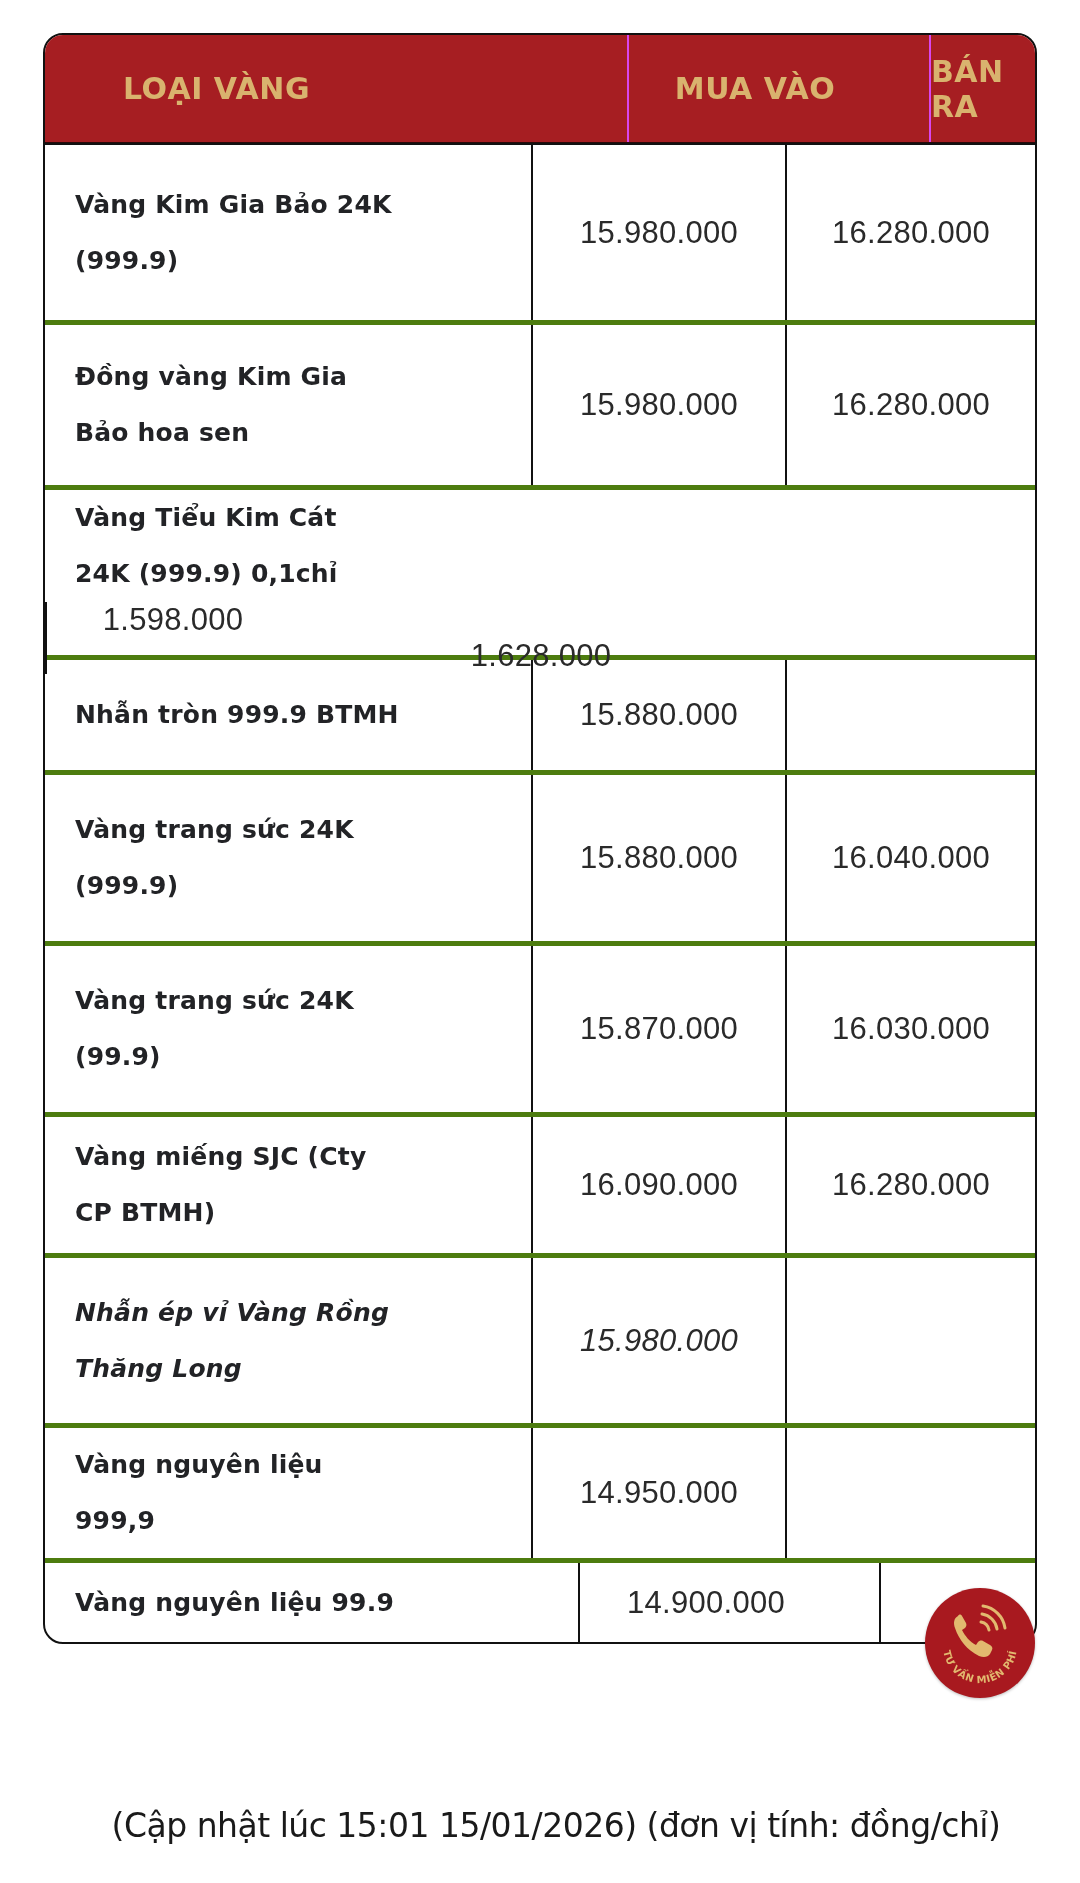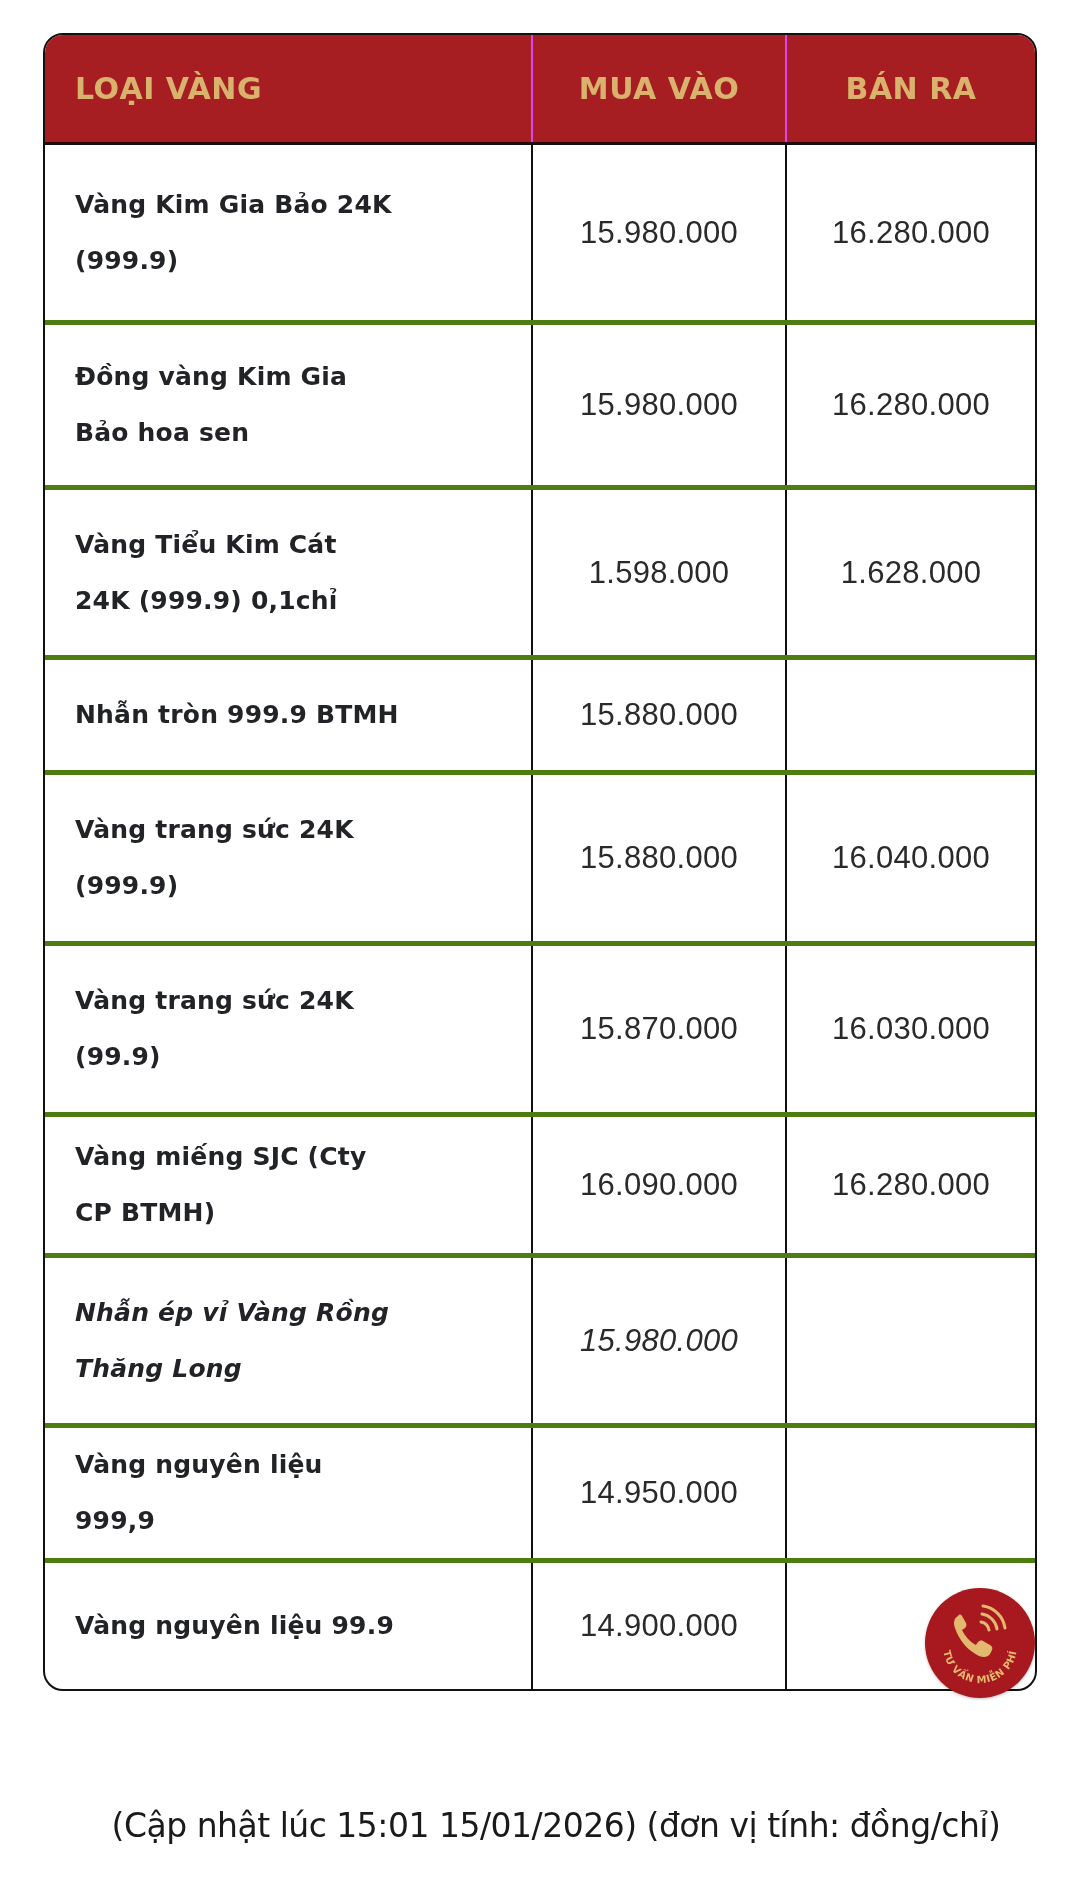--- a/index.html
+++ b/index.html
@@ -9,36 +9,36 @@
     position: absolute; left: 43px; top: 33px; width: 994px;
     border: 2px solid #111; border-radius: 20px; overflow: hidden;
     box-sizing: border-box; background: #fff;
   }
   .row { display: flex; box-sizing: border-box; border-top: 5px solid #4d7c0f; }
   .row.header { border-top: none; background: #a61e22; height: 108px; border-bottom: 1px solid #2a0a0a; }
   .cell { box-sizing: border-box; display: flex; align-items: center; }
   .c1 { width: 486px; padding-left: 30px; padding-right: 12px; }
   .c2 { width: 254px; justify-content: center; border-left: 2px solid #111; }
   .c3 { flex: 1; justify-content: center; border-left: 2px solid #111; }
-  .header .cell { color: #d9b36e; font-weight: bold; font-size: 30px; letter-spacing: 0.5px; }
+  .header .cell { color: #d9b36e; font-weight: bold; font-size: 30px; letter-spacing: 0.5px; margin-left: 48px; }
   .header .c2, .header .c3 { border-left: 2px solid #d946ef; }
   .name { font-size: 25px; font-weight: bold; color: #222326; line-height: 56px; letter-spacing: 0.2px; }
   .name span { display: block; white-space: nowrap; }
   .num { font-size: 31px; color: #2a2a2a; font-weight: normal; letter-spacing: 0.3px;
          font-family: "Liberation Sans", sans-serif; }
   .body-rows .row:nth-child(1) { height: 177px; }
   .body-rows .row:nth-child(2) { height: 165px; }
-  .body-rows .row:nth-child(3) { height: 170px; }
+  .body-rows .row:nth-child(3) { height: 170px; flex-direction: column; }
   .body-rows .row:nth-child(4) { height: 115px; }
   .body-rows .row:nth-child(5) { height: 171px; }
   .body-rows .row:nth-child(6) { height: 171px; }
   .body-rows .row:nth-child(7) { height: 141px; }
   .body-rows .row:nth-child(8) { height: 170px; font-style: italic; }
   .body-rows .row:nth-child(9) { height: 135px; }
-  .body-rows .row:nth-child(10) { height: 131px; }
+  .body-rows .row:nth-child(10) { height: 84px; gap: 47px; }
   .body-rows .row:first-child { border-top: 2px solid #111; }
 
   .call-button {
     position: absolute; left: 925px; top: 1588px; width: 110px; height: 110px;
     border-radius: 50%; background: #a8191f; box-shadow: 0 1px 3px rgba(0,0,0,0.25);
     cursor: pointer;
   }
   .call-button svg { position: absolute; left: 0; top: 0; }
 
   .footer-note {

